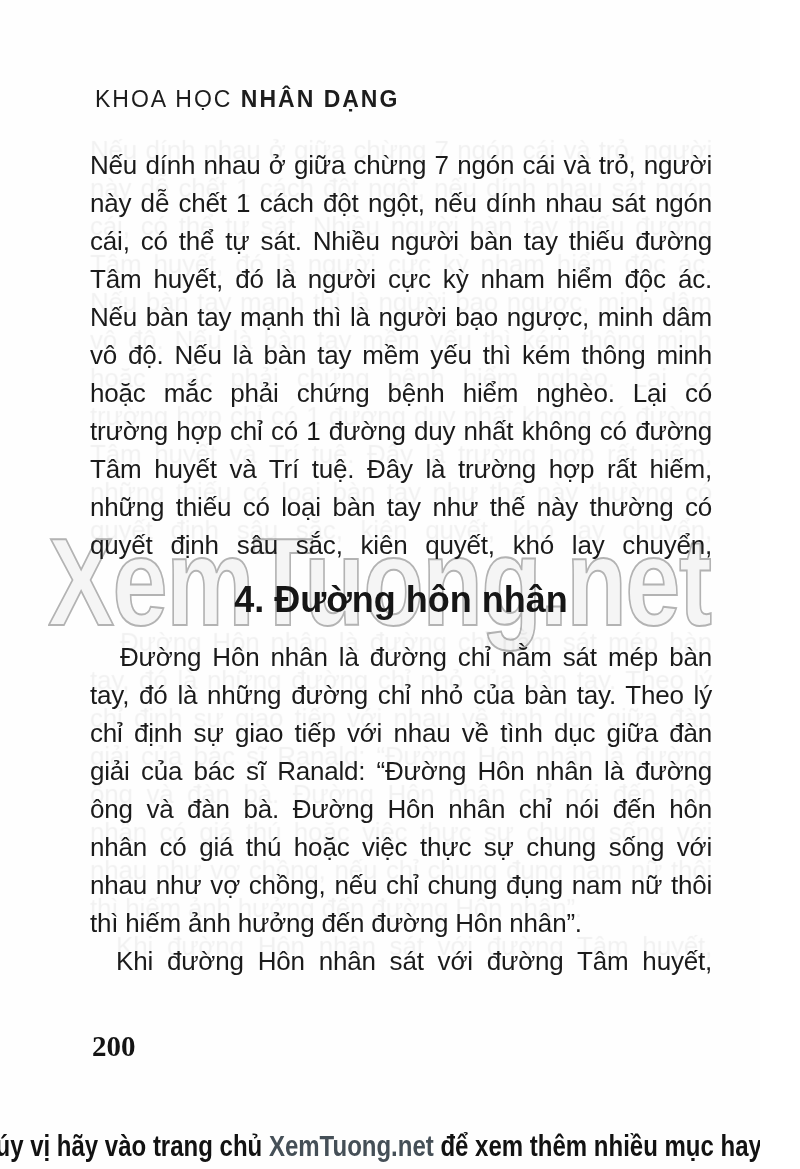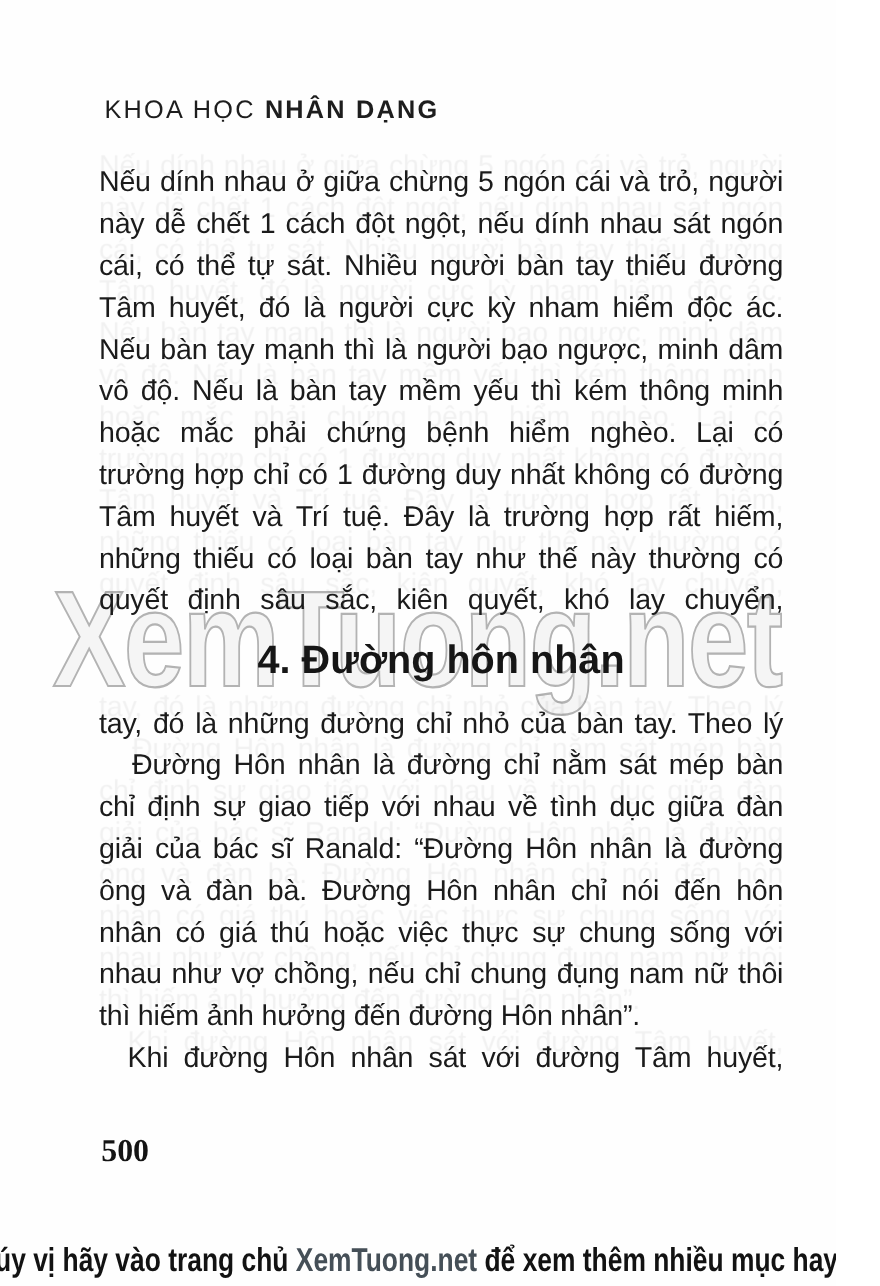--- a/index.html
+++ b/index.html
@@ -73,47 +73,47 @@
 
 <div class="page">
 
   <div class="book-header">
     <span>KHOA HỌC </span><span class="bold">NHÂN DẠNG</span>
   </div>
 
   <div class="watermark">XemTuong.net</div>
 
   <div class="content">
-    <div class="line">Nếu dính nhau ở giữa chừng 5 ngón cái và trỏ, người</div>
+    <div class="line">Nếu dính nhau ở giữa chừng 7 ngón cái và trỏ, người</div>
     <div class="line">này dễ chết 1 cách đột ngột, nếu dính nhau sát ngón</div>
     <div class="line">cái, có thể tự sát. Nhiều người bàn tay thiếu đường</div>
     <div class="line">Tâm huyết, đó là người cực kỳ nham hiểm độc ác.</div>
     <div class="line">Nếu bàn tay mạnh thì là người bạo ngược, minh dâm</div>
     <div class="line">vô độ. Nếu là bàn tay mềm yếu thì kém thông minh</div>
     <div class="line">hoặc mắc phải chứng bệnh hiểm nghèo. Lại có</div>
     <div class="line">trường hợp chỉ có 1 đường duy nhất không có đường</div>
     <div class="line">Tâm huyết và Trí tuệ. Đây là trường hợp rất hiếm,</div>
     <div class="line">những thiếu có loại bàn tay như thế này thường có</div>
     <div class="line">quyết định sâu sắc, kiên quyết, khó lay chuyển,</div>
 
     <div class="section-heading">4. Đường hôn nhân</div>
 
+    <div class="line indent1">Đường Hôn nhân là đường chỉ nằm sát mép bàn</div>
     <div class="line">tay, đó là những đường chỉ nhỏ của bàn tay. Theo lý</div>
-    <div class="line indent1">Đường Hôn nhân là đường chỉ nằm sát mép bàn</div>
     <div class="line">chỉ định sự giao tiếp với nhau về tình dục giữa đàn</div>
     <div class="line">giải của bác sĩ Ranald: “Đường Hôn nhân là đường</div>
     <div class="line">ông và đàn bà. Đường Hôn nhân chỉ nói đến hôn</div>
     <div class="line">nhân có giá thú hoặc việc thực sự chung sống với</div>
     <div class="line">nhau như vợ chồng, nếu chỉ chung đụng nam nữ thôi</div>
     <div class="line last">thì hiếm ảnh hưởng đến đường Hôn nhân”.</div>
 
     <div class="line indent2">Khi đường Hôn nhân sát với đường Tâm huyết,</div>
   </div>
 
-  <div class="page-number">500</div>
+  <div class="page-number">200</div>
 
   <div class="footer">
     <div class="footer-text">
       <span>Qúy vị hãy vào trang chủ </span><span class="footer-link">XemTuong.net</span><span> để xem thêm nhiều mục hay khác</span>
     </div>
   </div>
 
 </div>
 
 </body></html>

